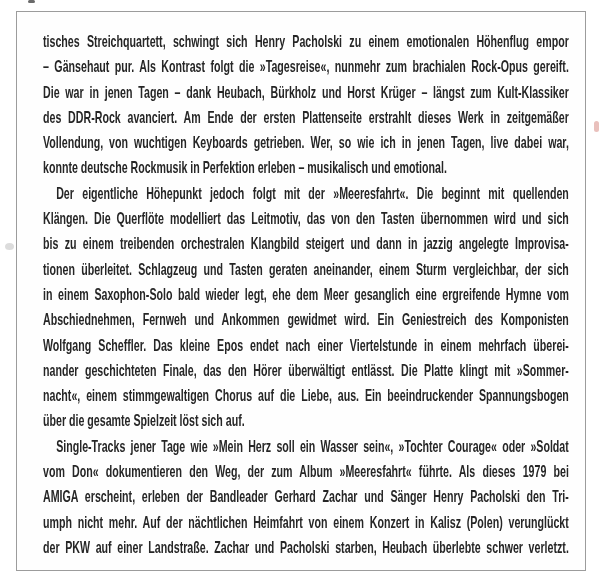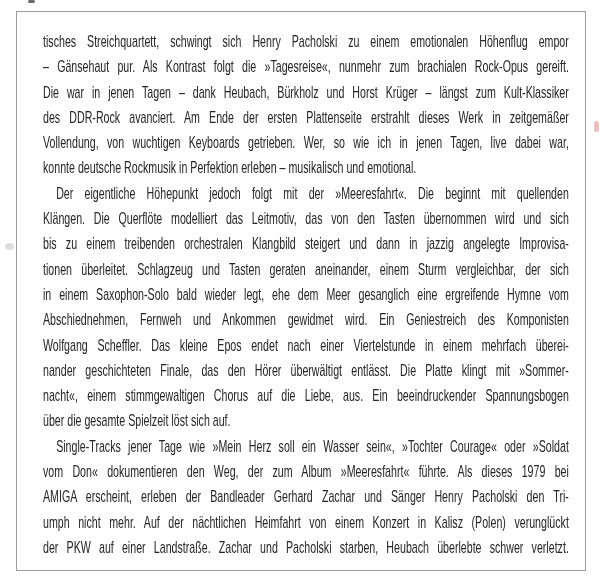--- a/index.html
+++ b/index.html
@@ -8,20 +8,21 @@
     width: 600px;
     height: 587px;
     background: #ffffff;
     overflow: hidden;
   }
   .page {
     position: relative;
     width: 600px;
     height: 587px;
     background: #ffffff;
+    font-weight: bold;
   }
   .frame {
     position: absolute;
     left: 16px;
     top: 11px;
     width: 570px;
     height: 560px;
     border: 1px solid #9c9c9c;
     background: #fefefe;
     box-sizing: border-box;

